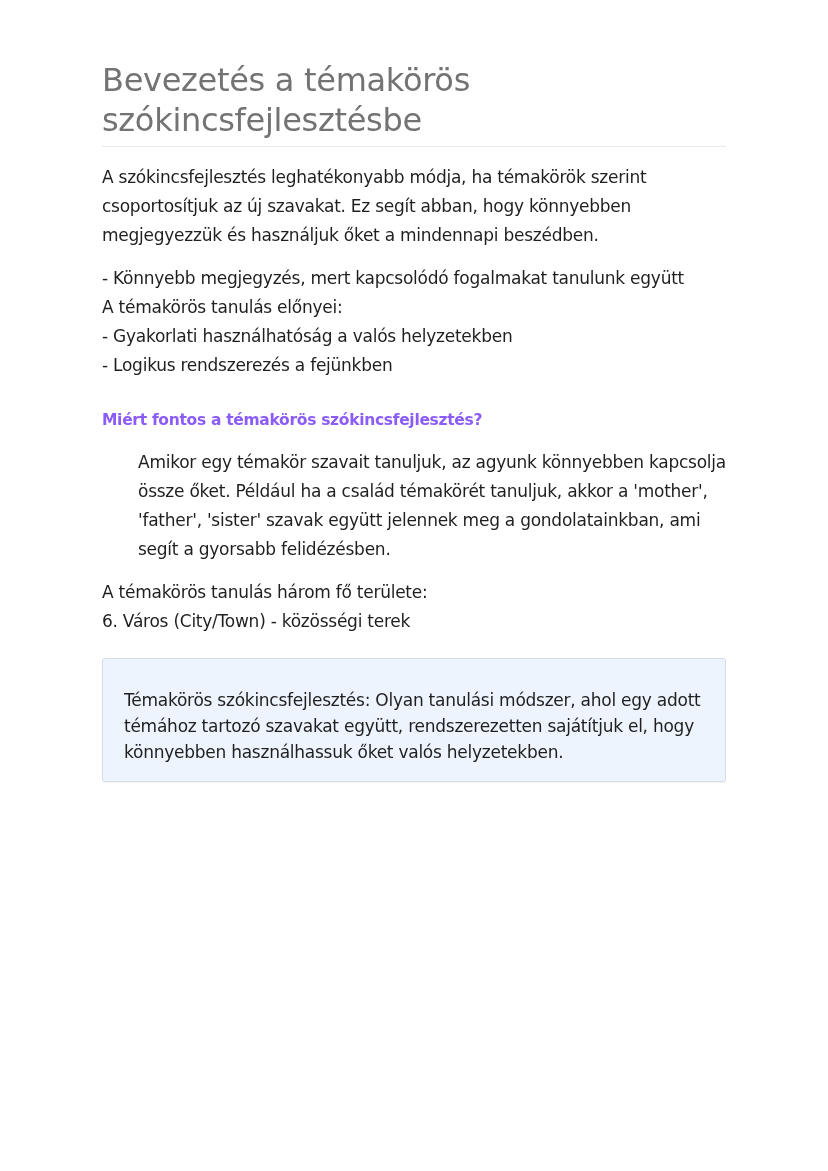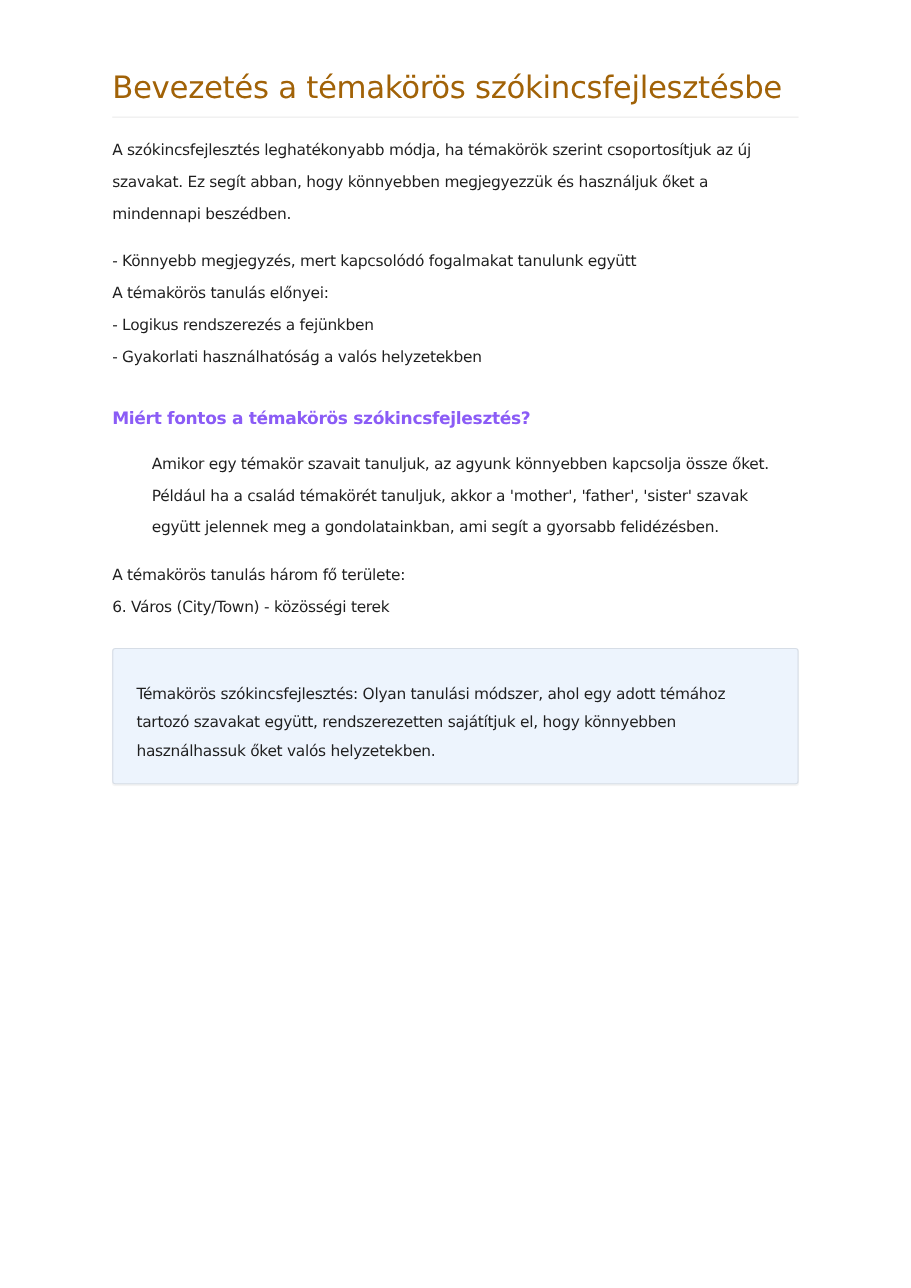--- a/index.html
+++ b/index.html
@@ -1,39 +1,39 @@
 <!DOCTYPE html>
 <html><head>
 <meta charset="utf-8">
 <style>
   html, body { margin: 0; padding: 0; background: #ffffff; }
   body { width: 828px; height: 1171px; position: relative; font-family: "DejaVu Sans", sans-serif; color: #1f1f1f; }
   .page { position: absolute; left: 102px; top: 60px; width: 624px; }
-  h1 { margin: 0; font-size: 28px; font-weight: normal; color: #a16207; line-height: 40px; letter-spacing: -0.3px; padding-bottom: 6px; border-bottom: 1px solid #ececec; }
-  p { margin: 0; font-size: 14px; line-height: 29px; letter-spacing: -0.25px; }
+  h1 { margin: 0; font-size: 32px; font-weight: normal; color: #737373; line-height: 40px; letter-spacing: -0.3px; padding-bottom: 6px; border-bottom: 1px solid #ececec; }
+  p { margin: 0; font-size: 17px; line-height: 29px; letter-spacing: -0.25px; }
   .intro { margin-top: 16px; }
   .block { margin-top: 14px; }
   h2 { margin: 26px 0 0 0; font-size: 15.5px; font-weight: bold; color: #8b5cf6; line-height: 28px; letter-spacing: -0.3px; }
   .para2 { margin-top: 14px; margin-left: 36px; }
   .note { margin-top: 22px; background: #edf4fd; border: 1px solid #d6dde6; border-radius: 3px; padding: 28px 20px 16px 21px; box-shadow: 0 1px 1px rgba(0,0,0,0.05); }
   .note p { line-height: 26px; }
 </style>
 </head>
 <body>
 
 <div class="page">
   <h1>Bevezetés a témakörös szókincsfejlesztésbe</h1>
 
   <p class="intro">A szókincsfejlesztés leghatékonyabb módja, ha témakörök szerint csoportosítjuk az új szavakat. Ez segít abban, hogy könnyebben megjegyezzük és használjuk őket a mindennapi beszédben.</p>
 
   <div class="block">
     <p>- Könnyebb megjegyzés, mert kapcsolódó fogalmakat tanulunk együtt</p>
     <p>A témakörös tanulás előnyei:</p>
+    <p>- Gyakorlati használhatóság a valós helyzetekben</p>
     <p>- Logikus rendszerezés a fejünkben</p>
-    <p>- Gyakorlati használhatóság a valós helyzetekben</p>
   </div>
 
   <h2>Miért fontos a témakörös szókincsfejlesztés?</h2>
 
   <p class="para2">Amikor egy témakör szavait tanuljuk, az agyunk könnyebben kapcsolja össze őket. Például ha a család témakörét tanuljuk, akkor a 'mother', 'father', 'sister' szavak együtt jelennek meg a gondolatainkban, ami segít a gyorsabb felidézésben.</p>
 
   <div class="block">
     <p>A témakörös tanulás három fő területe:</p>
     <p>6. Város (City/Town) - közösségi terek</p>
   </div>

